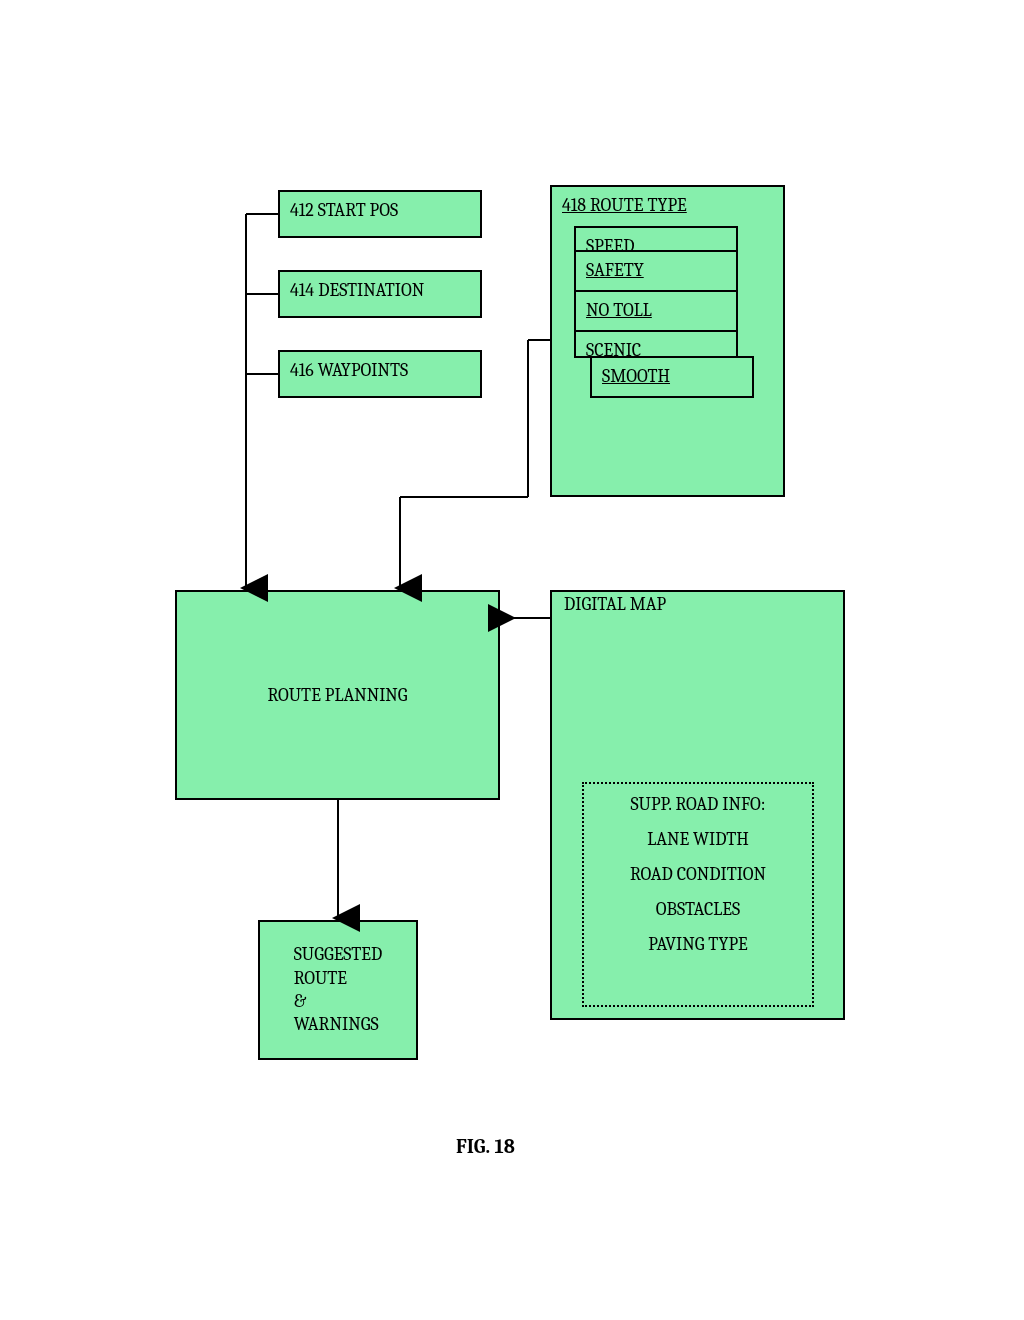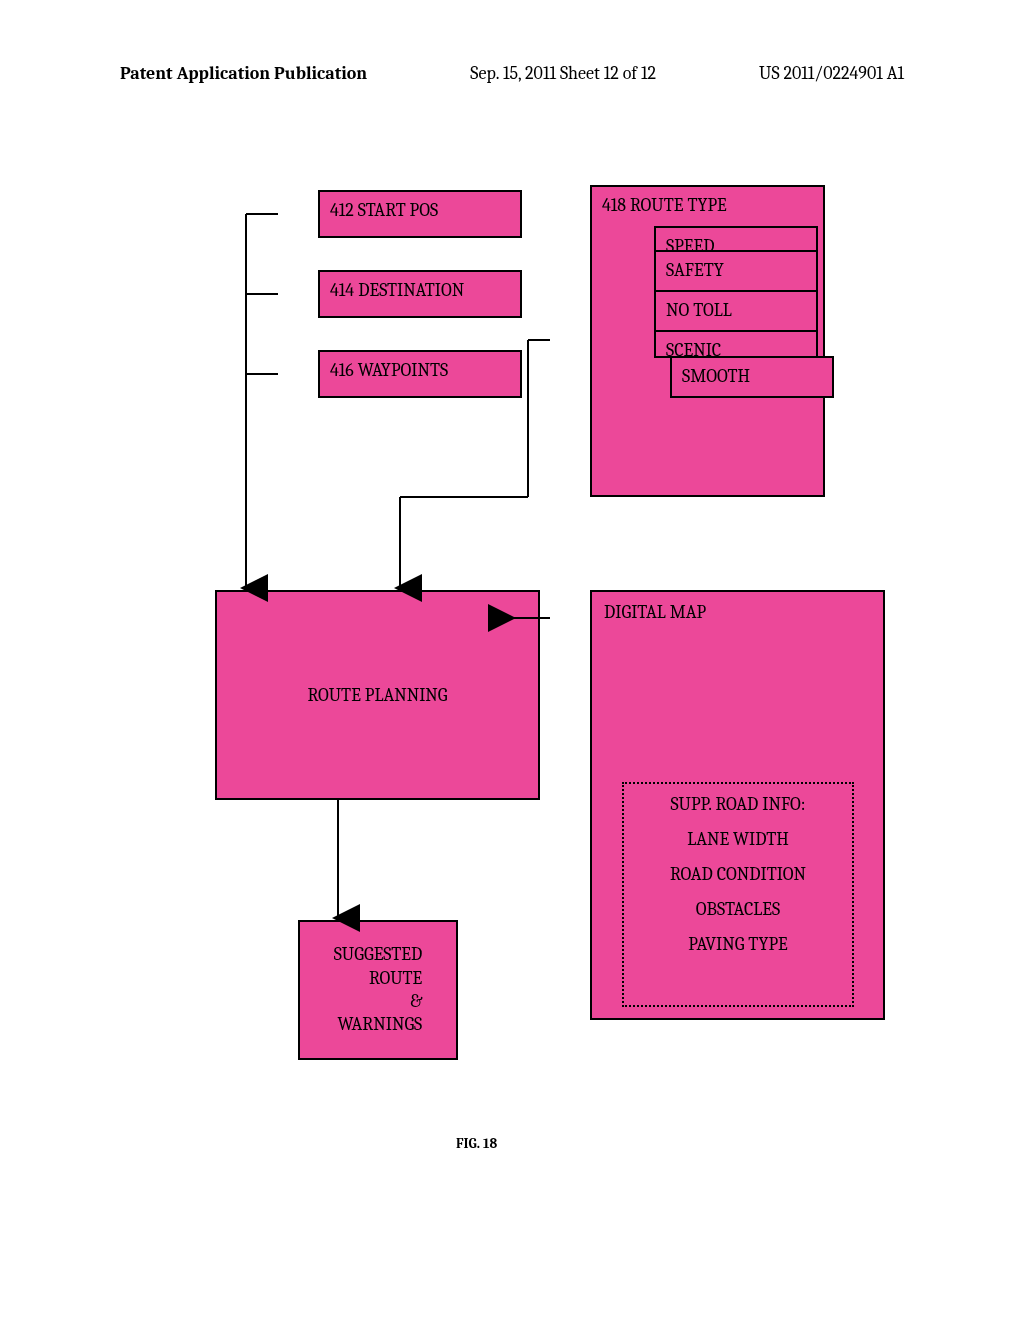--- a/index.html
+++ b/index.html
@@ -25,65 +25,59 @@
     justify-content: space-between;
     white-space: nowrap;
   }
   .header .left { font-weight: bold; }
   .header .mid  { font-weight: normal; }
   .header .right{ font-weight: normal; }
 
   .box {
     position: absolute;
     border: 2px solid #000;
-    background: #ec4899;
+    background: #86efac;
     font-size: 18px;
     box-sizing: border-box;
-    margin-left: 40px;
   }
   .pad8 { padding: 8px 10px; }
-  .center-text { display: flex; align-items: center; justify-content: center; text-align: right; }
+  .center-text { display: flex; align-items: center; justify-content: center; text-align: left; }
 
   .fig-label {
     position: absolute;
     font-weight: bold;
-    font-size: 14px;
+    font-size: 20px;
   }
 
   
   svg.arrows {
     position: absolute;
     left: 0; top: 0;
     width: 1024px;
     height: 1320px;
     pointer-events: none;
   }
 </style>
 </head>
 <body>
 
 <div class="page">
 
-  <div class="header">
-    <span class="left">Patent Application Publication</span>
-    <span class="mid">Sep. 15, 2011  Sheet 12 of 12</span>
-    <span class="right">US 2011/0224901 A1</span>
-  </div>
 
   <div class="box pad8" style="left:278px; top:190px; width:204px; height:48px;">
     <span>412 START POS</span>
   </div>
   <div class="box pad8" style="left:278px; top:270px; width:204px; height:48px;">
     <span>414 DESTINATION</span>
   </div>
   <div class="box pad8" style="left:278px; top:350px; width:204px; height:48px;">
     <span>416 WAYPOINTS</span>
   </div>
 
-  <div class="box" style="left:550px; top:185px; width:235px; height:312px; padding:8px 10px;">
+  <div class="box" style="left:550px; top:185px; width:235px; height:312px; padding:8px 10px;text-decoration:underline;">
     <div style="font-size:18px; margin-bottom:10px;">418 ROUTE TYPE</div>
     <div class="box pad8" style="position:relative; left:12px; width:164px; height:26px; margin-bottom:0;">
       <span>SPEED</span>
     </div>
     <div class="box pad8" style="position:relative; left:12px; width:164px; height:42px; margin-top:-2px;">
       <span>SAFETY</span>
     </div>
     <div class="box pad8" style="position:relative; left:12px; width:164px; height:42px; margin-top:-2px;">
       <span>NO TOLL</span>
     </div>
@@ -92,21 +86,21 @@
     </div>
     <div class="box pad8" style="position:relative; left:28px; width:164px; height:42px; margin-top:-2px;">
       <span>SMOOTH</span>
     </div>
   </div>
 
   <div class="box center-text" style="left:175px; top:590px; width:325px; height:210px;">
     <span>ROUTE PLANNING</span>
   </div>
 
-  <div class="box" style="left:550px; top:590px; width:295px; height:430px; padding:10px 12px;">
+  <div class="box" style="left:550px; top:590px; width:295px; height:430px; padding:2px 12px;">
     <div style="font-size:18px;">DIGITAL MAP</div>
 
     <div style="position:absolute; left:30px; top:190px; width:232px; height:225px;
                 border:2px dotted #000; padding:10px 12px; box-sizing:border-box; font-size:18px;text-align:center;">
       <div style="margin-bottom:14px;">SUPP. ROAD INFO:</div>
       <div style="margin-bottom:14px;">LANE WIDTH</div>
       <div style="margin-bottom:14px;">ROAD CONDITION</div>
       <div style="margin-bottom:14px;">OBSTACLES</div>
       <div style="margin-bottom:0;">PAVING TYPE</div>
     </div>

